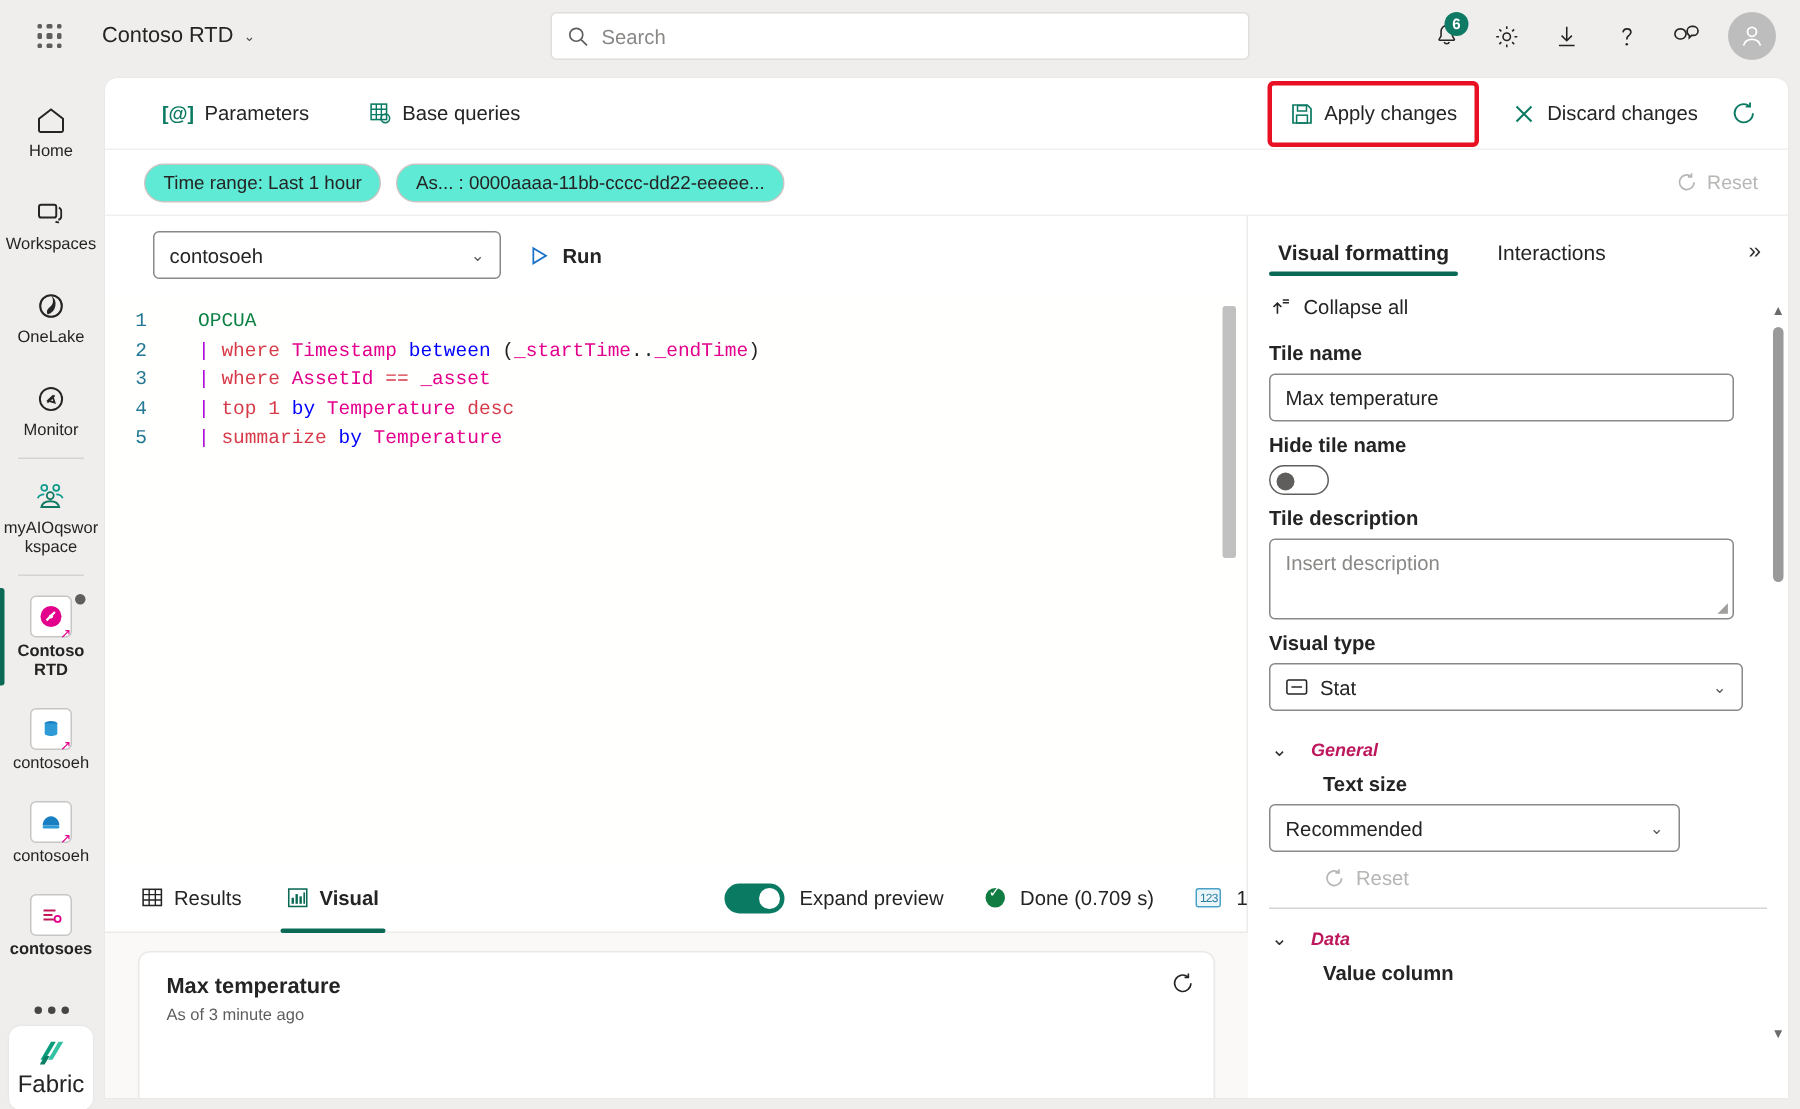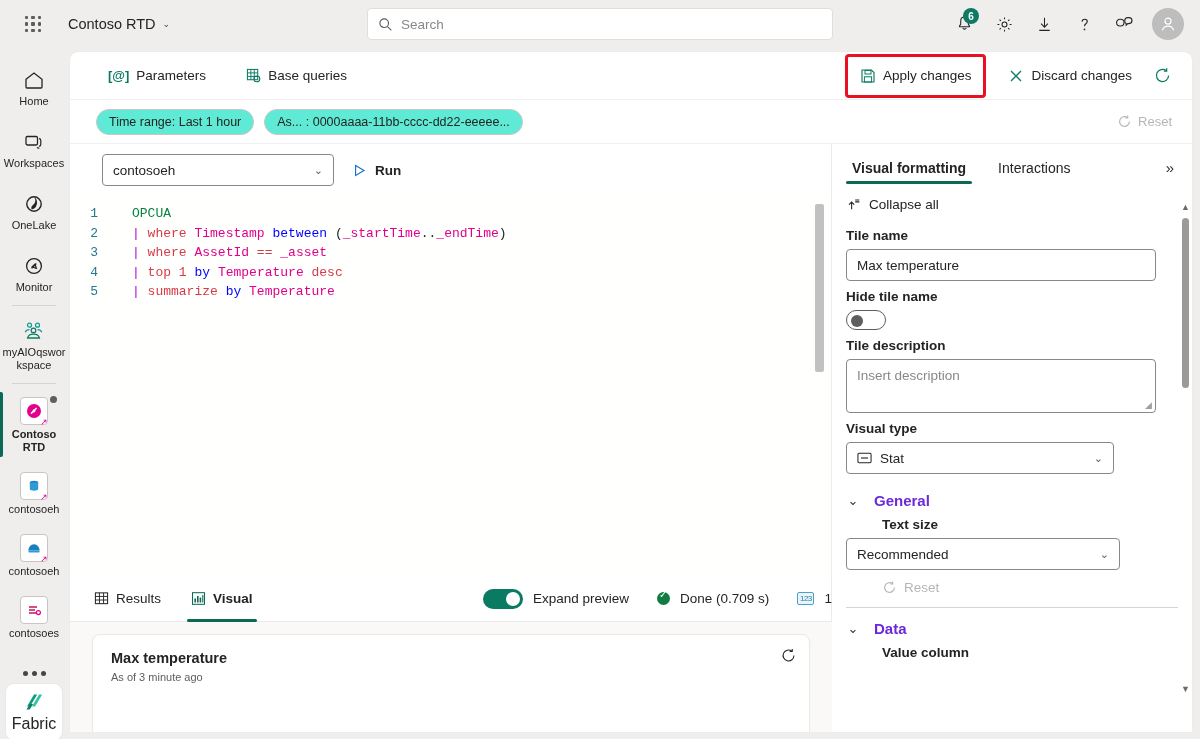--- a/index.html
+++ b/index.html
@@ -297,32 +297,32 @@
   .textarea {
     width: 310px; height: 54px; border:1px solid #8a8886; border-radius:4px;
     background:#fff; font-size: 13.5px; color:#8a8886; padding: 8px 10px;
     position:relative; cursor:text;
   }
   .textarea .grip {
     position:absolute; right:3px; bottom:2px; font-size:9px; color:#a19f9d;
     transform: rotate(0deg);
   }
   .dropdown {
-    width: 268px; height: 32px; border:1px solid #8a8886; border-radius:4px;
+    width: 316px; height: 32px; border:1px solid #8a8886; border-radius:4px;
     background:#fff; display:flex; align-items:center; padding: 0 10px;
     font-size: 13.5px; color:#242424; cursor:pointer; gap: 8px;
   }
   .dropdown.sub { width: 274px; }
   .dropdown .chev { margin-left:auto; color:#605e5c; font-size: 11px; }
   .sect-head {
     display:flex; align-items:center; gap: 14px; margin: 18px 0 4px;
     cursor:pointer;
   }
   .sect-head .chev { color:#323130; font-size: 13px; width: 14px; text-align:center;}
-  .sect-head .nm { font-size: 15px; font-weight:700; color:#6d28d9; }
+  .sect-head .nm { font-size: 12px; font-weight:700; color:#be185d;font-style:italic; }
   .rp-reset {
     display:flex; align-items:center; gap:7px; font-size: 13.5px; color:#b8b6b4;
     margin: 10px 0 0 36px; cursor:default;
   }
   .hr { height:1px; background:#d6d3d1; margin: 12px 0 0; }
   .rp-scrollbar {
     position:absolute; right: 3px; top: 74px; width: 7px; height: 170px;
     background:#9a9a9a; border-radius: 4px; cursor:pointer;
   }
   .rp-arrow-up, .rp-arrow-dn {
@@ -476,21 +476,21 @@
     <span class="tileicon">
       <svg width="16" height="16" viewBox="0 0 16 16">
         <path d="M2.4 10.4c0-3.2 2.5-6.2 5.6-6.2s5.6 3 5.6 6.2z" fill="#1a7fc1"></path>
         <rect x="2.4" y="10.4" width="11.2" height="2" rx="1" fill="#2e9bd6"></rect>
       </svg>
       <span class="shortcut">↗</span>
     </span>
     <span class="lbl">contosoeh</span>
   </div>
 
-  <div class="railitem" style="margin-top:6px;">
+  <div class="railitem" style="margin-top:6px;font-weight:bold;">
     <span class="tileicon">
       <svg width="16" height="16" viewBox="0 0 16 16">
         <path d="M3 5h8M3 8h6M3 11h7" stroke="#c2185b" stroke-width="1.3" fill="none"></path>
         <circle cx="12.4" cy="10.6" r="2" fill="none" stroke="#e3008c" stroke-width="1.2"></circle>
       </svg>
     </span>
     <span class="lbl">contosoes</span>
   </div>
 
   <div class="ellipsis" style="margin-top:8px;">

